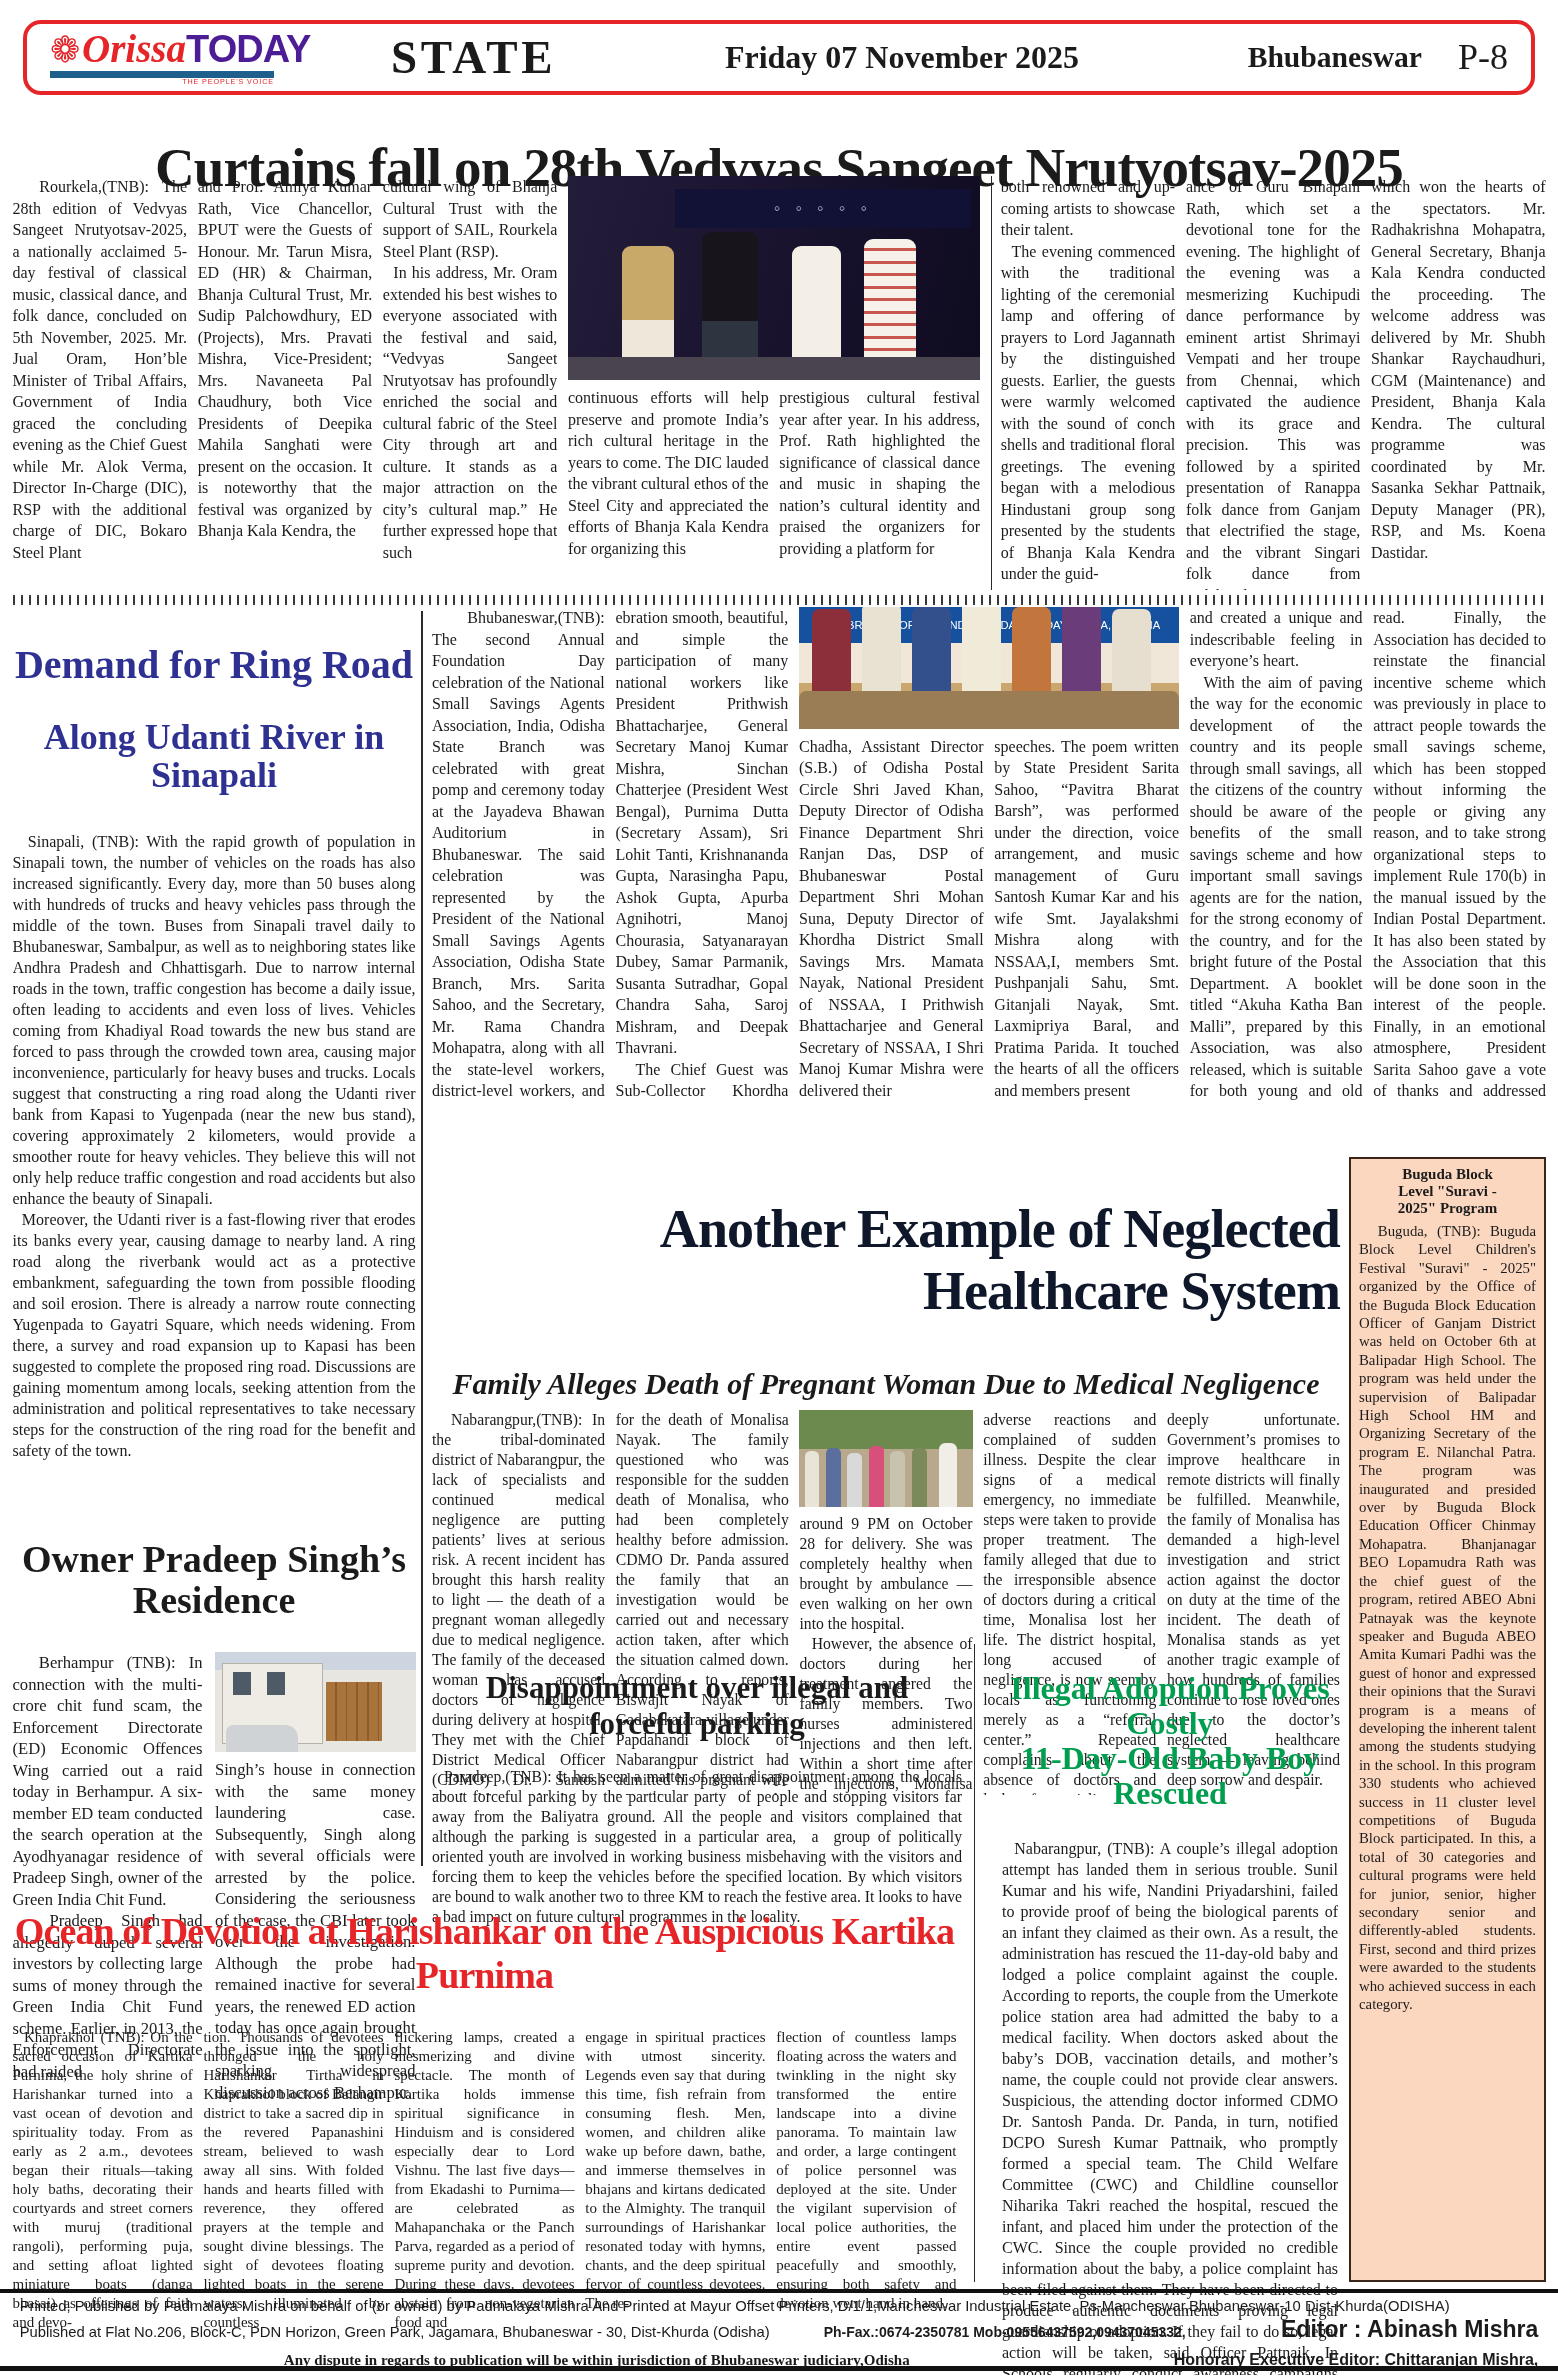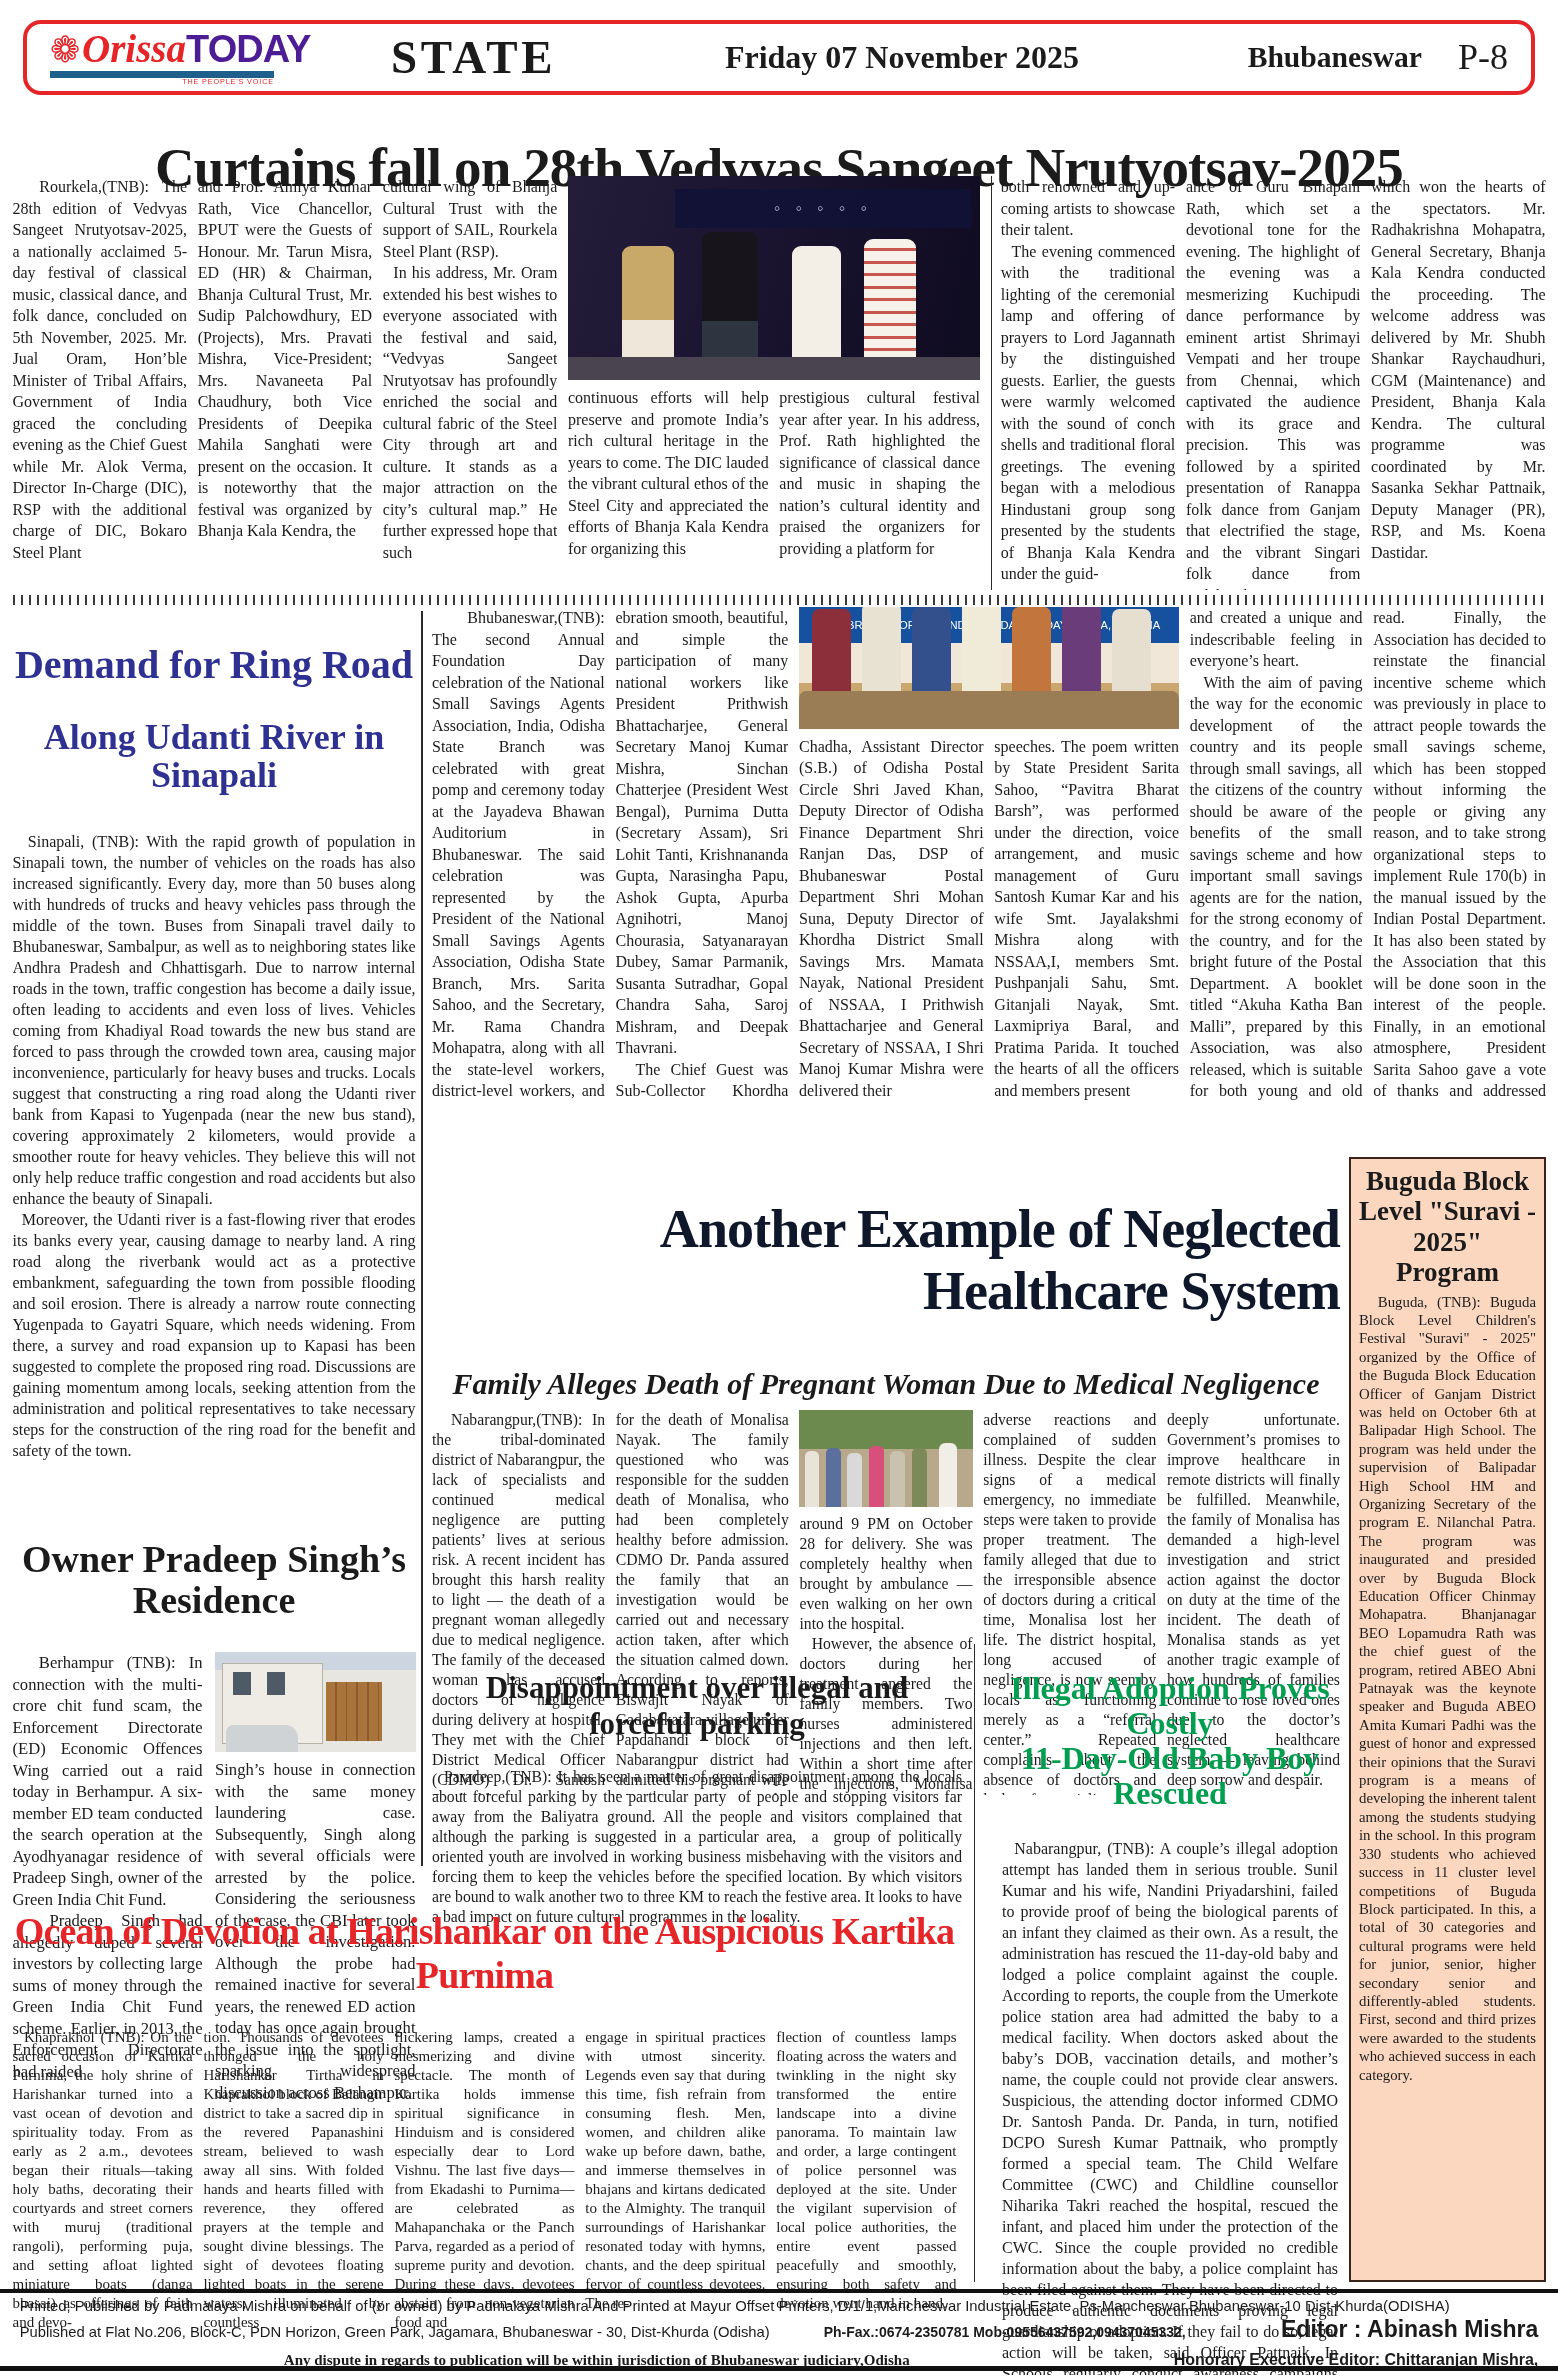--- a/index.html
+++ b/index.html
@@ -66,21 +66,21 @@
   .hc{position:absolute;left:432px;top:1153px;width:908px;height:489px;}
   .hc-h{color:#0f172a;font-weight:bold;font-size:54px;text-align:right;letter-spacing:-0.9px;}
   .hc-sub{font-style:italic;font-weight:bold;font-size:30px;text-align:center;margin-top:1.8px;}
   .hc-row{display:flex;gap:10.7px;margin-top:9px;height:385px;}
   .hc-row .col{flex:1;font-size:15.7px;line-height:20px;}
   .hc-photo-block{flex:1;display:flex;flex-direction:column;gap:7.2px;}
   .photo-hc{width:100%;height:97px;position:relative;overflow:hidden;background:linear-gradient(#6d8a4e 0 40%,#b9a98c 40% 100%);}
   
   .sidebar{position:absolute;left:1349px;top:1157px;width:197px;height:1125px;background:#fbd7c0;
       border:2.7px solid #3a2318;box-sizing:border-box;padding:7.2px 8px;}
-  .sb-title{font-weight:bold;font-size:27px;text-align:center;line-height:1.12;}
+  .sb-title{font-weight:bold;font-size:15px;text-align:center;line-height:1.12;}
   .sb-body{margin-top:5.4px;font-size:14.8px;line-height:18.4px;text-align:justify;white-space:pre-wrap;}
   
   .parking{position:absolute;left:432px;top:1644px;width:530px;height:227px;}
   .pk-h{font-weight:bold;font-size:31px;text-align:center;}
   .pk-body{margin-top:5.4px;font-size:15.7px;line-height:20px;height:184px;}
   
   .adoption{position:absolute;left:974px;top:1644px;width:364px;height:638px;border-left:1.8px solid #2a2a2a;
       box-sizing:border-box;padding-left:27px;}
   .ad-h{color:#019e4f;font-weight:bold;font-size:32px;text-align:center;line-height:1.1;}
   .ad-body{margin-top:5.4px;font-size:16px;line-height:21px;height:537px;}

